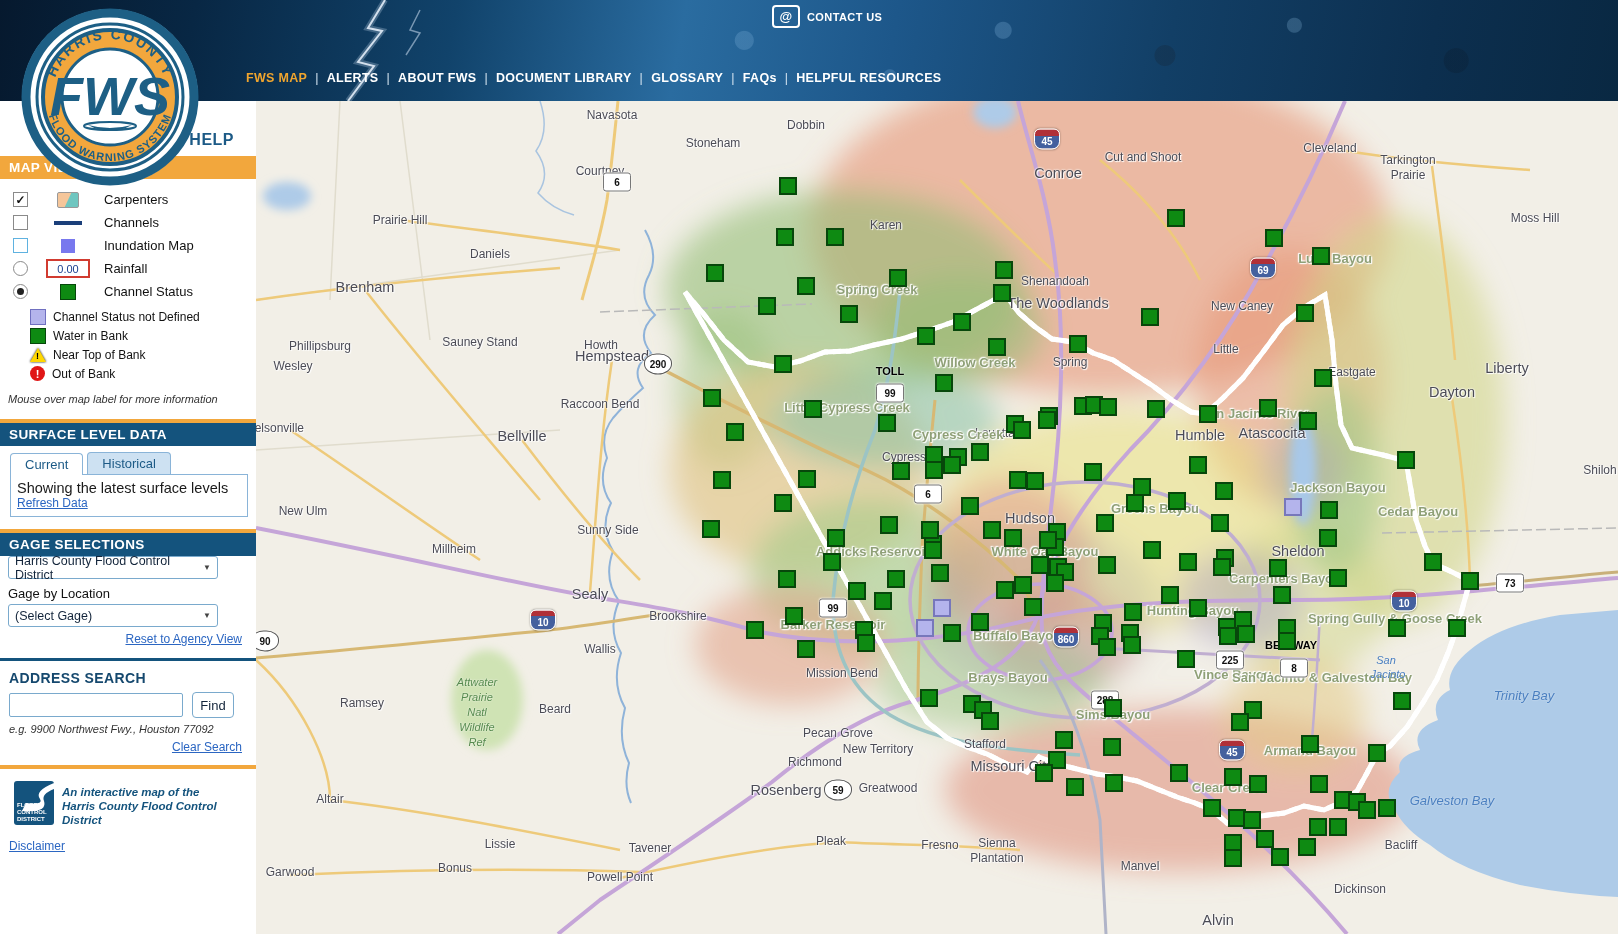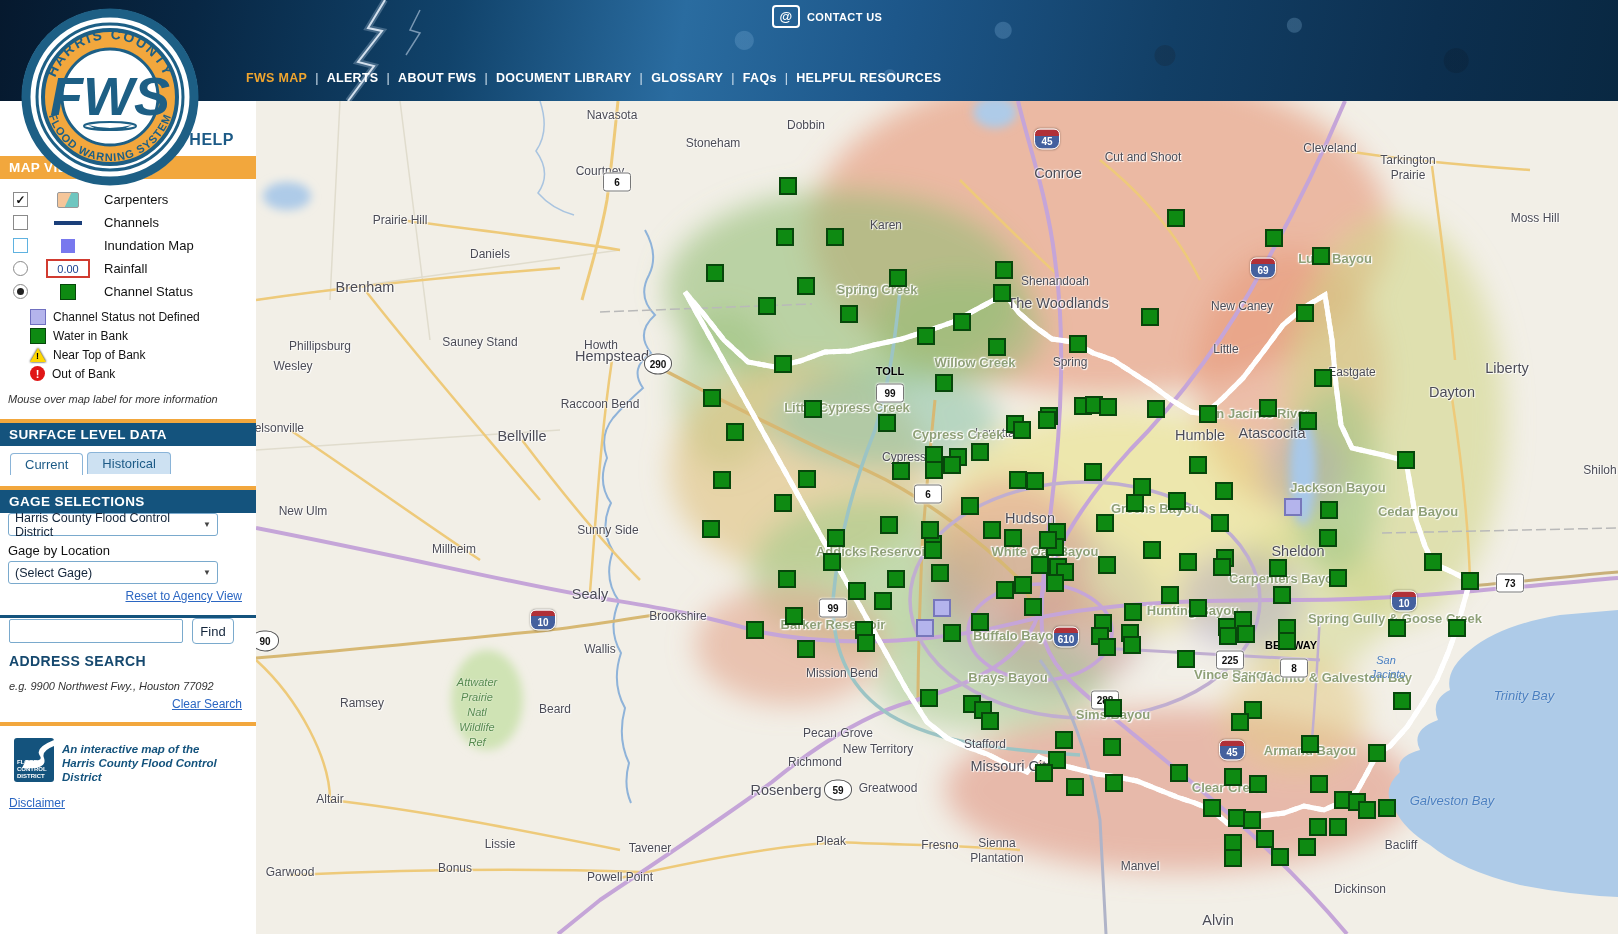--- a/index.html
+++ b/index.html
@@ -246,40 +246,44 @@
         </div>
       </div>
     <div id="mvo-note">Mouse over map label for more information</div>
 
     <div id="sld-rule" class="orange-rule"></div>
     <div class="blue-bar">SURFACE LEVEL DATA</div>
     <div class="tabs">
       <div class="tab active">Current</div>
       <div class="tab inactive">Historical</div>
     </div>
+    <div class="tab-box">
+      <div class="msg">Showing the latest surface levels</div>
+      <a class="link">Refresh Data</a>
+    </div>
 
     <div id="gs-rule" class="orange-rule"></div>
     <div class="blue-bar">GAGE SELECTIONS</div>
     <div class="dropdown">
       <span>Harris County Flood Control District</span>
       <span class="arrow">▼</span>
     </div>
     <div class="field-label">Gage by Location</div>
     <div class="dropdown">
       <span>(Select Gage)</span>
       <span class="arrow">▼</span>
     </div>
     <div class="right-link"><a class="link">Reset to Agency View</a></div>
 
     <div id="addr-rule" class="navy-rule"></div>
+    <div id="addr-title">ADDRESS SEARCH</div>
     <div id="addr-row">
       <input id="addr-input" type="text" style="">
       <button id="find-btn">Find</button>
     </div>
-    <div id="addr-title">ADDRESS SEARCH</div>
     <div id="addr-ex">e.g. 9900 Northwest Fwy., Houston 77092</div>
     <div class="right-link"><a class="link">Clear Search</a></div>
 
     <div id="footer-rule" class="orange-rule"></div>
     <div id="fcd">
       <div id="fcd-logo">
         <svg width="40" height="44">
             <path d="M40,2 Q20,10 26,18 Q30,24 12,22 L8,30 Q34,32 30,20 Q27,13 40,8 Z" fill="#fff"></path>
           </svg>
         <div class="lines">
@@ -495,21 +499,21 @@
         <div class="lbl park" style="left: 221px; top: 581px;">Attwater</div>
         <div class="lbl park" style="left: 221px; top: 596px;">Prairie</div>
         <div class="lbl park" style="left: 221px; top: 611px;">Natl</div>
         <div class="lbl park" style="left: 221px; top: 626px;">Wildlife</div>
         <div class="lbl park" style="left: 221px; top: 641px;">Ref</div>
         <div class="shield interstate" style="left: 791px; top: 38px;">45</div>
         <div class="shield interstate" style="left: 976px; top: 649px;">45</div>
         <div class="shield interstate" style="left: 1007px; top: 167px;">69</div>
         <div class="shield interstate" style="left: 287px; top: 519px;">10</div>
         <div class="shield interstate" style="left: 1148px; top: 500px;">10</div>
-        <div class="shield interstate" style="left: 810px; top: 536px;">610</div>
+        <div class="shield interstate" style="left: 810px; top: 536px;">860</div>
         <div class="shield us" style="left: 402px; top: 263px;">290</div>
         <div class="shield us" style="left: 9px; top: 540px;">90</div>
         <div class="shield us" style="left: 582px; top: 689px;">59</div>
         <div class="shield state" style="left: 361px; top: 81px;">6</div>
         <div class="shield state" style="left: 672px; top: 393px;">6</div>
         <div class="shield state" style="left: 634px; top: 292px;">99</div>
         <div class="shield state" style="left: 577px; top: 507px;">99</div>
         <div class="shield state" style="left: 1038px; top: 567px;">8</div>
         <div class="shield state" style="left: 974px; top: 559px;">225</div>
         <div class="shield state" style="left: 849px; top: 599px;">288</div>

